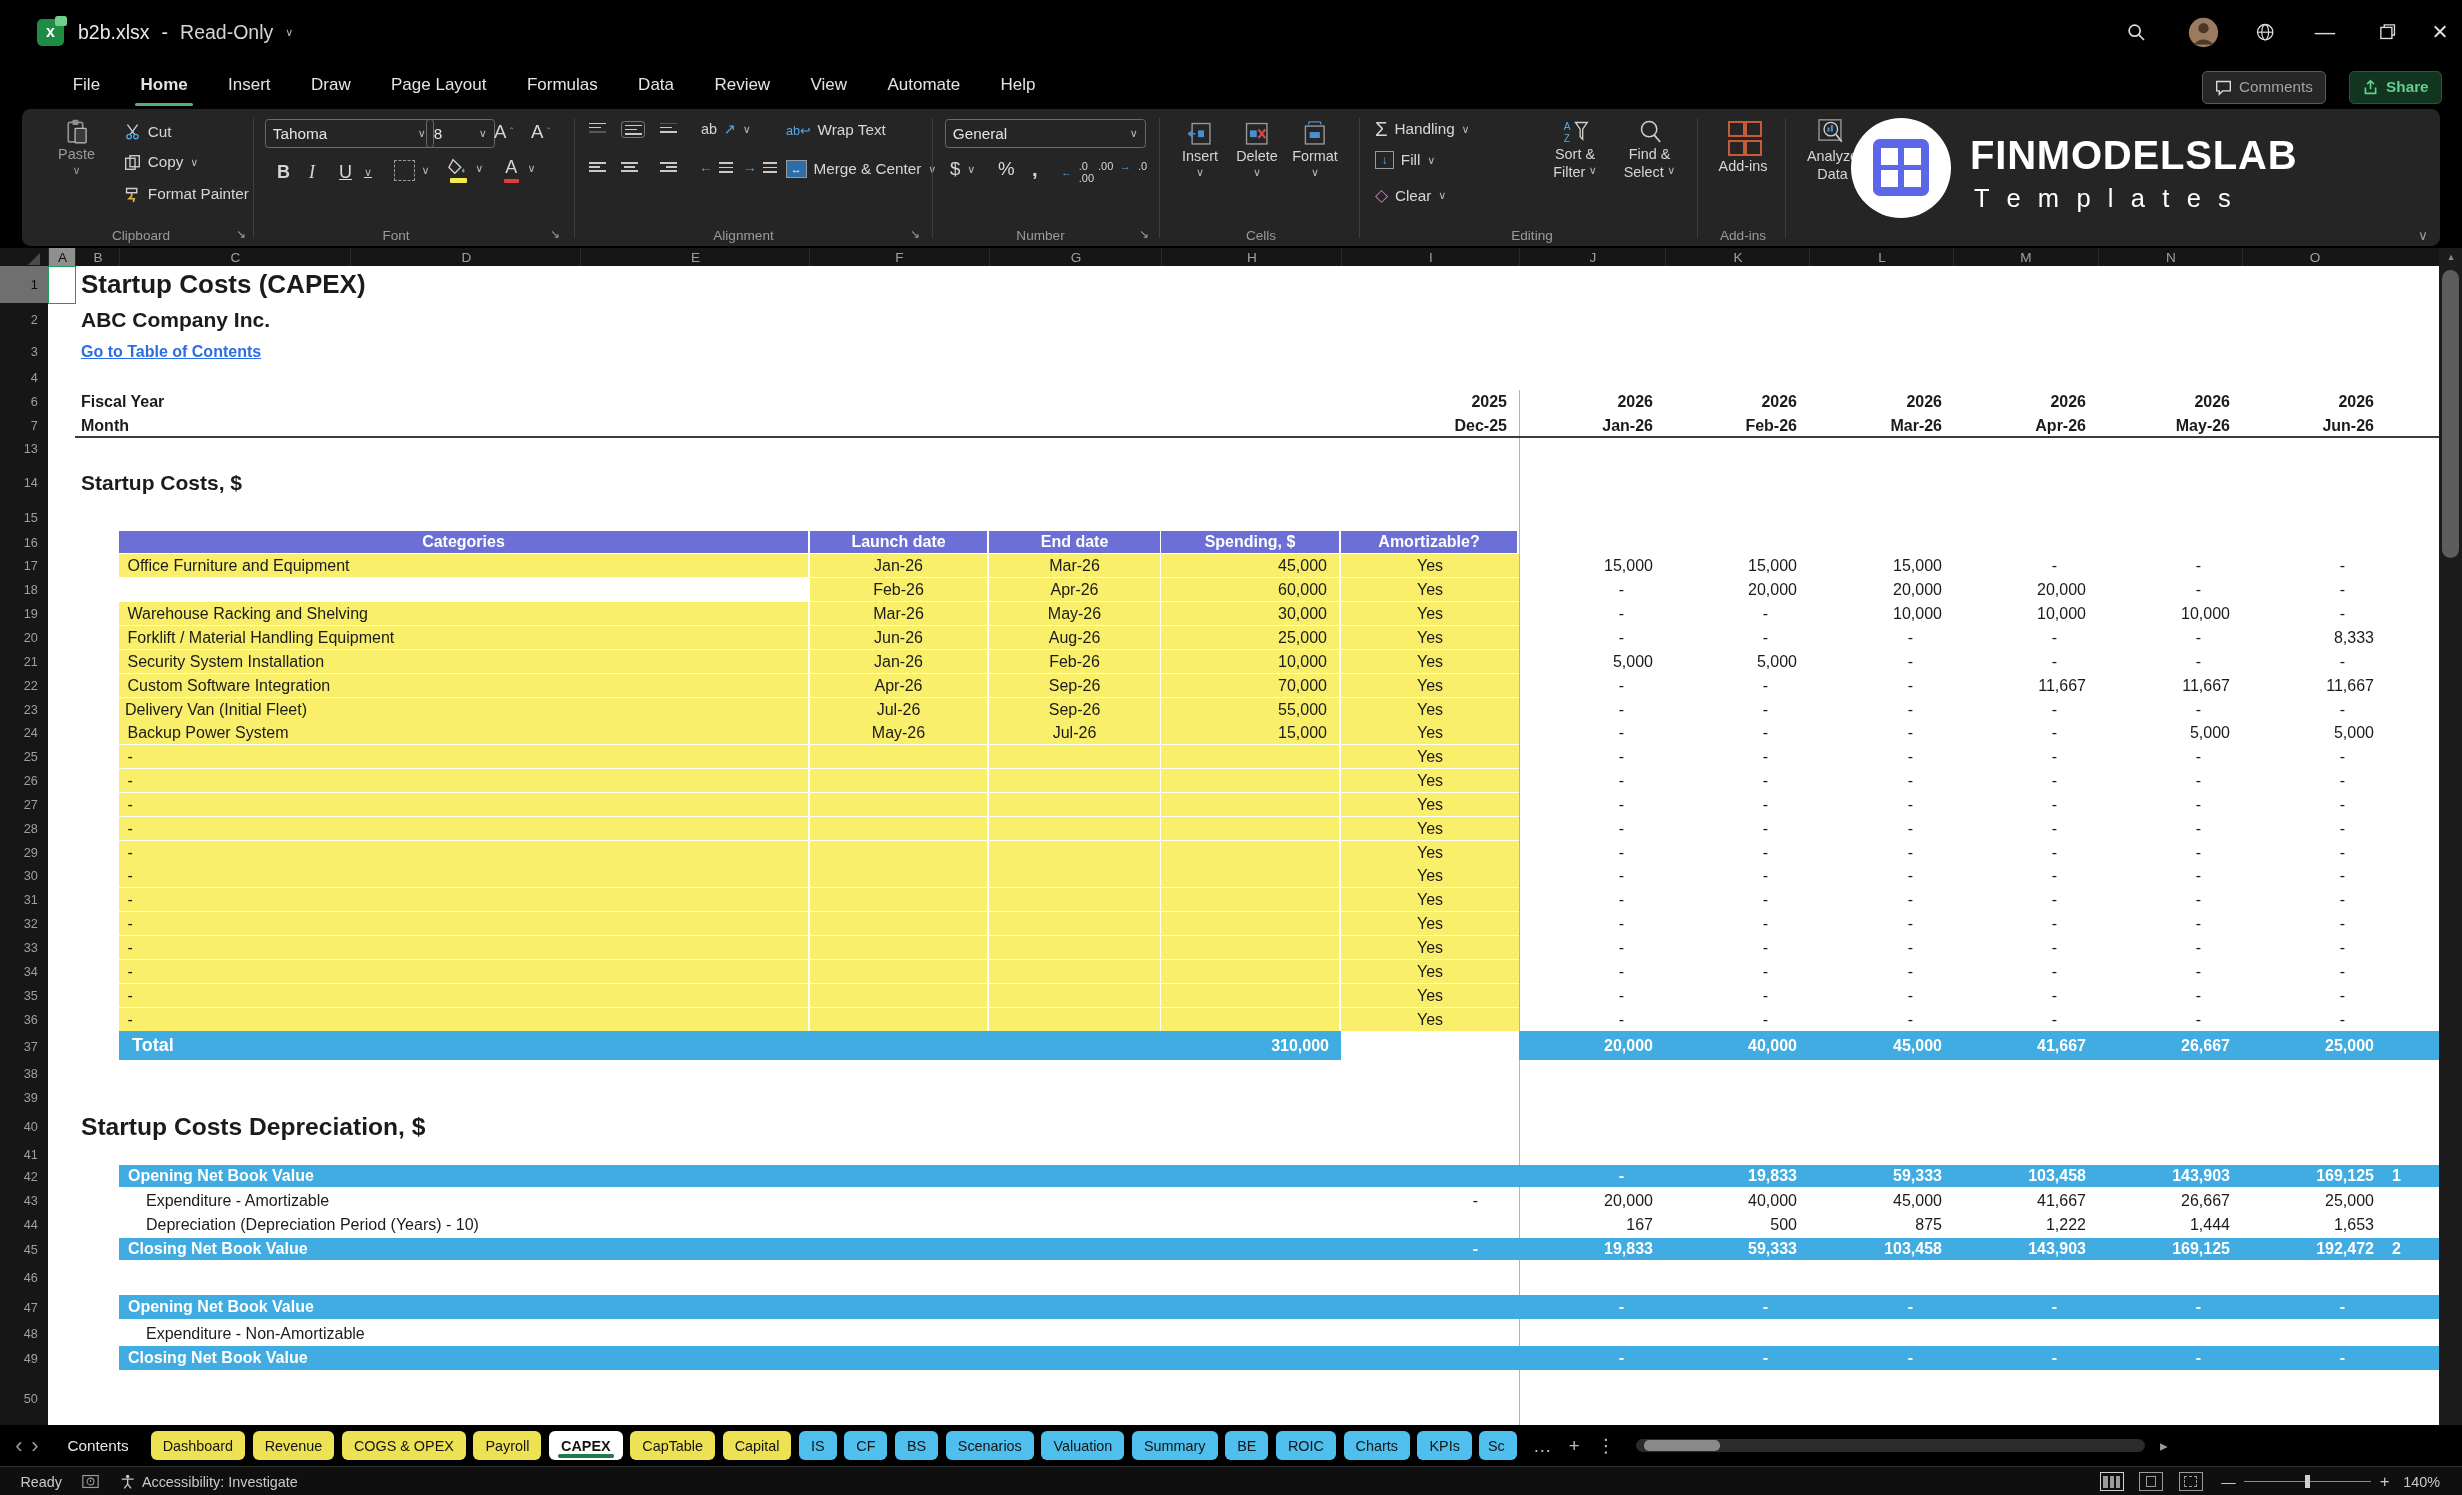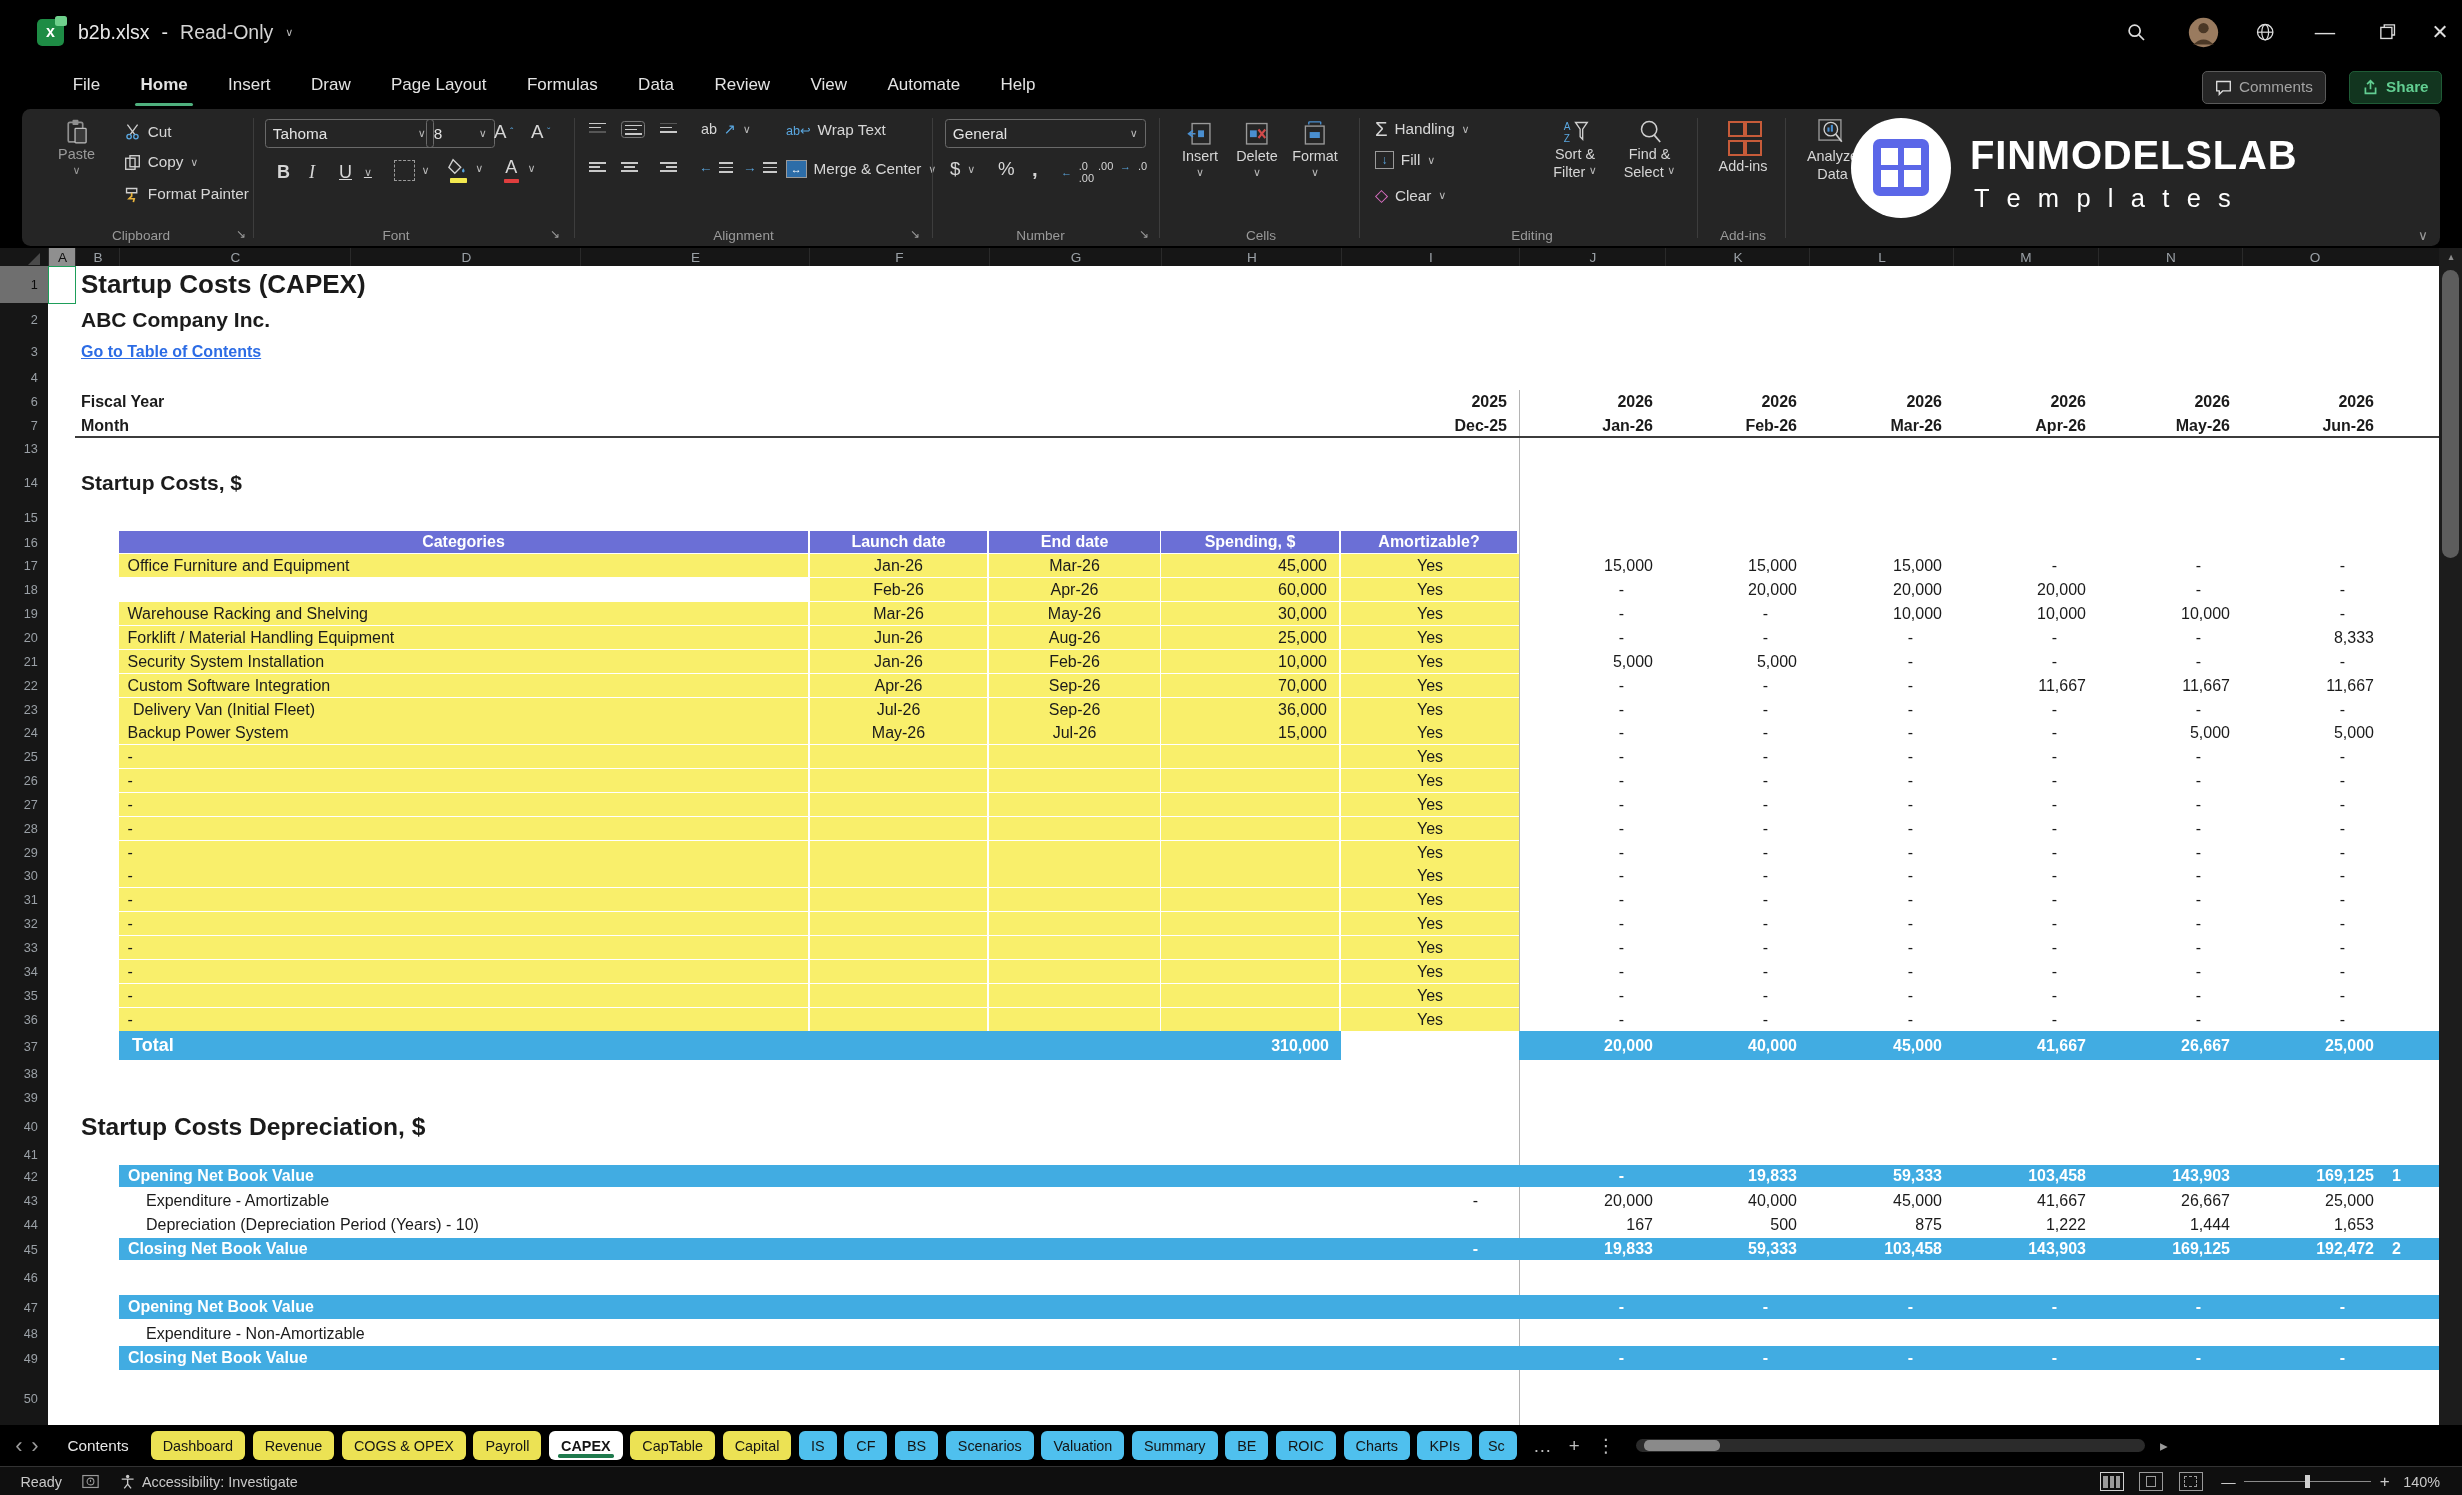--- a/index.html
+++ b/index.html
@@ -586,24 +586,24 @@
       <div class="cell c" style="left: 762px; top: 408px; width: 177px; height: 23px; background: rgb(249, 239, 107);">Apr-26</div>
       <div class="cell c" style="left: 941px; top: 408px; width: 171px; height: 23px; background: rgb(249, 239, 107);">Sep-26</div>
       <div class="cell r" style="left: 1113px; top: 408px; width: 178px; height: 23px; background: rgb(249, 239, 107); padding-right: 12px; box-sizing: border-box;">70,000</div>
       <div class="cell c" style="left: 1293px; top: 408px; width: 178px; height: 23px; background: rgb(249, 239, 107);">Yes</div>
       <div class="cell r" style="left: 1471px; top: 408px; width: 146px; height: 23px; padding-right: 41px; box-sizing: border-box;">-</div>
       <div class="cell r" style="left: 1617px; top: 408px; width: 144px; height: 23px; padding-right: 41px; box-sizing: border-box;">-</div>
       <div class="cell r" style="left: 1762px; top: 408px; width: 144px; height: 23px; padding-right: 41px; box-sizing: border-box;">-</div>
       <div class="cell r" style="left: 1906px; top: 408px; width: 144px; height: 23px; padding-right: 12px; box-sizing: border-box;">11,667</div>
       <div class="cell r" style="left: 2050px; top: 408px; width: 144px; height: 23px; padding-right: 12px; box-sizing: border-box;">11,667</div>
       <div class="cell r" style="left: 2194px; top: 408px; width: 144px; height: 23px; padding-right: 12px; box-sizing: border-box;">11,667</div>
-      <div class="cell " style="left: 71px; top: 432px; width: 689px; height: 23px; background: rgb(249, 239, 107); padding-left: 14px; box-sizing: border-box;">Delivery Van (Initial Fleet)</div>
+      <div class="cell " style="left: 71px; top: 432px; width: 689px; height: 23px; background: rgb(249, 239, 107); padding-left: 6px; box-sizing: border-box;">Delivery Van (Initial Fleet)</div>
       <div class="cell c" style="left: 762px; top: 432px; width: 177px; height: 23px; background: rgb(249, 239, 107);">Jul-26</div>
       <div class="cell c" style="left: 941px; top: 432px; width: 171px; height: 23px; background: rgb(249, 239, 107);">Sep-26</div>
-      <div class="cell r" style="left: 1113px; top: 432px; width: 178px; height: 23px; background: rgb(249, 239, 107); padding-right: 12px; box-sizing: border-box;">36,000</div>
+      <div class="cell r" style="left: 1113px; top: 432px; width: 178px; height: 23px; background: rgb(249, 239, 107); padding-right: 12px; box-sizing: border-box;">55,000</div>
       <div class="cell c" style="left: 1293px; top: 432px; width: 178px; height: 23px; background: rgb(249, 239, 107);">Yes</div>
       <div class="cell r" style="left: 1471px; top: 432px; width: 146px; height: 23px; padding-right: 41px; box-sizing: border-box;">-</div>
       <div class="cell r" style="left: 1617px; top: 432px; width: 144px; height: 23px; padding-right: 41px; box-sizing: border-box;">-</div>
       <div class="cell r" style="left: 1762px; top: 432px; width: 144px; height: 23px; padding-right: 41px; box-sizing: border-box;">-</div>
       <div class="cell r" style="left: 1906px; top: 432px; width: 144px; height: 23px; padding-right: 41px; box-sizing: border-box;">-</div>
       <div class="cell r" style="left: 2050px; top: 432px; width: 144px; height: 23px; padding-right: 41px; box-sizing: border-box;">-</div>
       <div class="cell r" style="left: 2194px; top: 432px; width: 144px; height: 23px; padding-right: 41px; box-sizing: border-box;">-</div>
       <div class="cell " style="left: 71px; top: 455px; width: 689px; height: 23px; background: rgb(249, 239, 107); padding-left: 8.5px; box-sizing: border-box;">Backup Power System</div>
       <div class="cell c" style="left: 762px; top: 455px; width: 177px; height: 23px; background: rgb(249, 239, 107);">May-26</div>
       <div class="cell c" style="left: 941px; top: 455px; width: 171px; height: 23px; background: rgb(249, 239, 107);">Jul-26</div>

